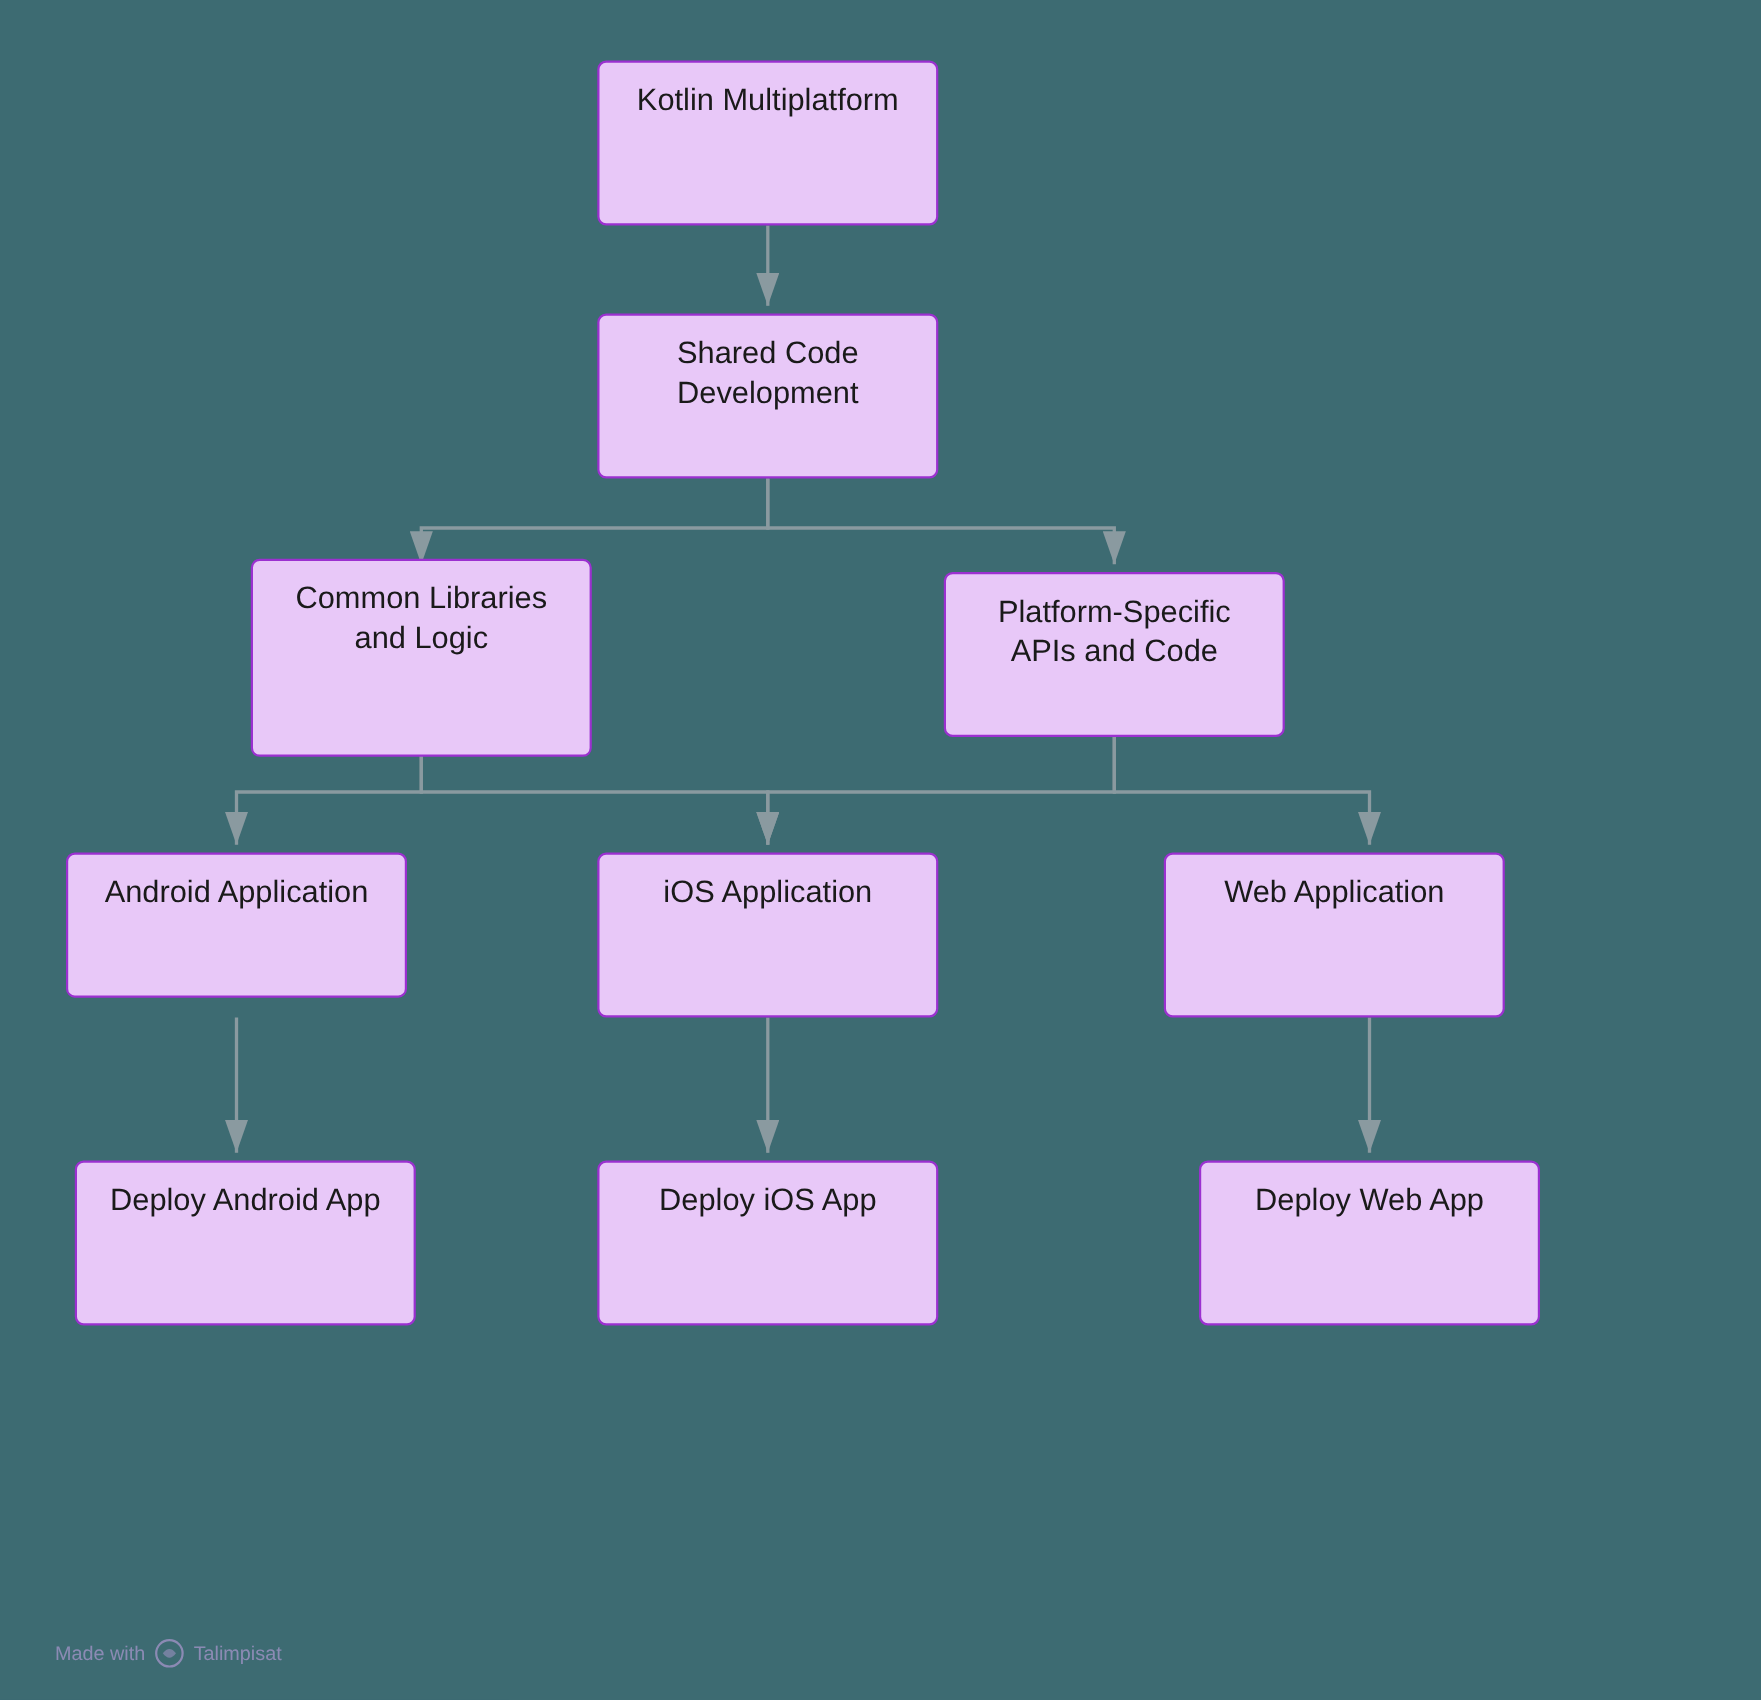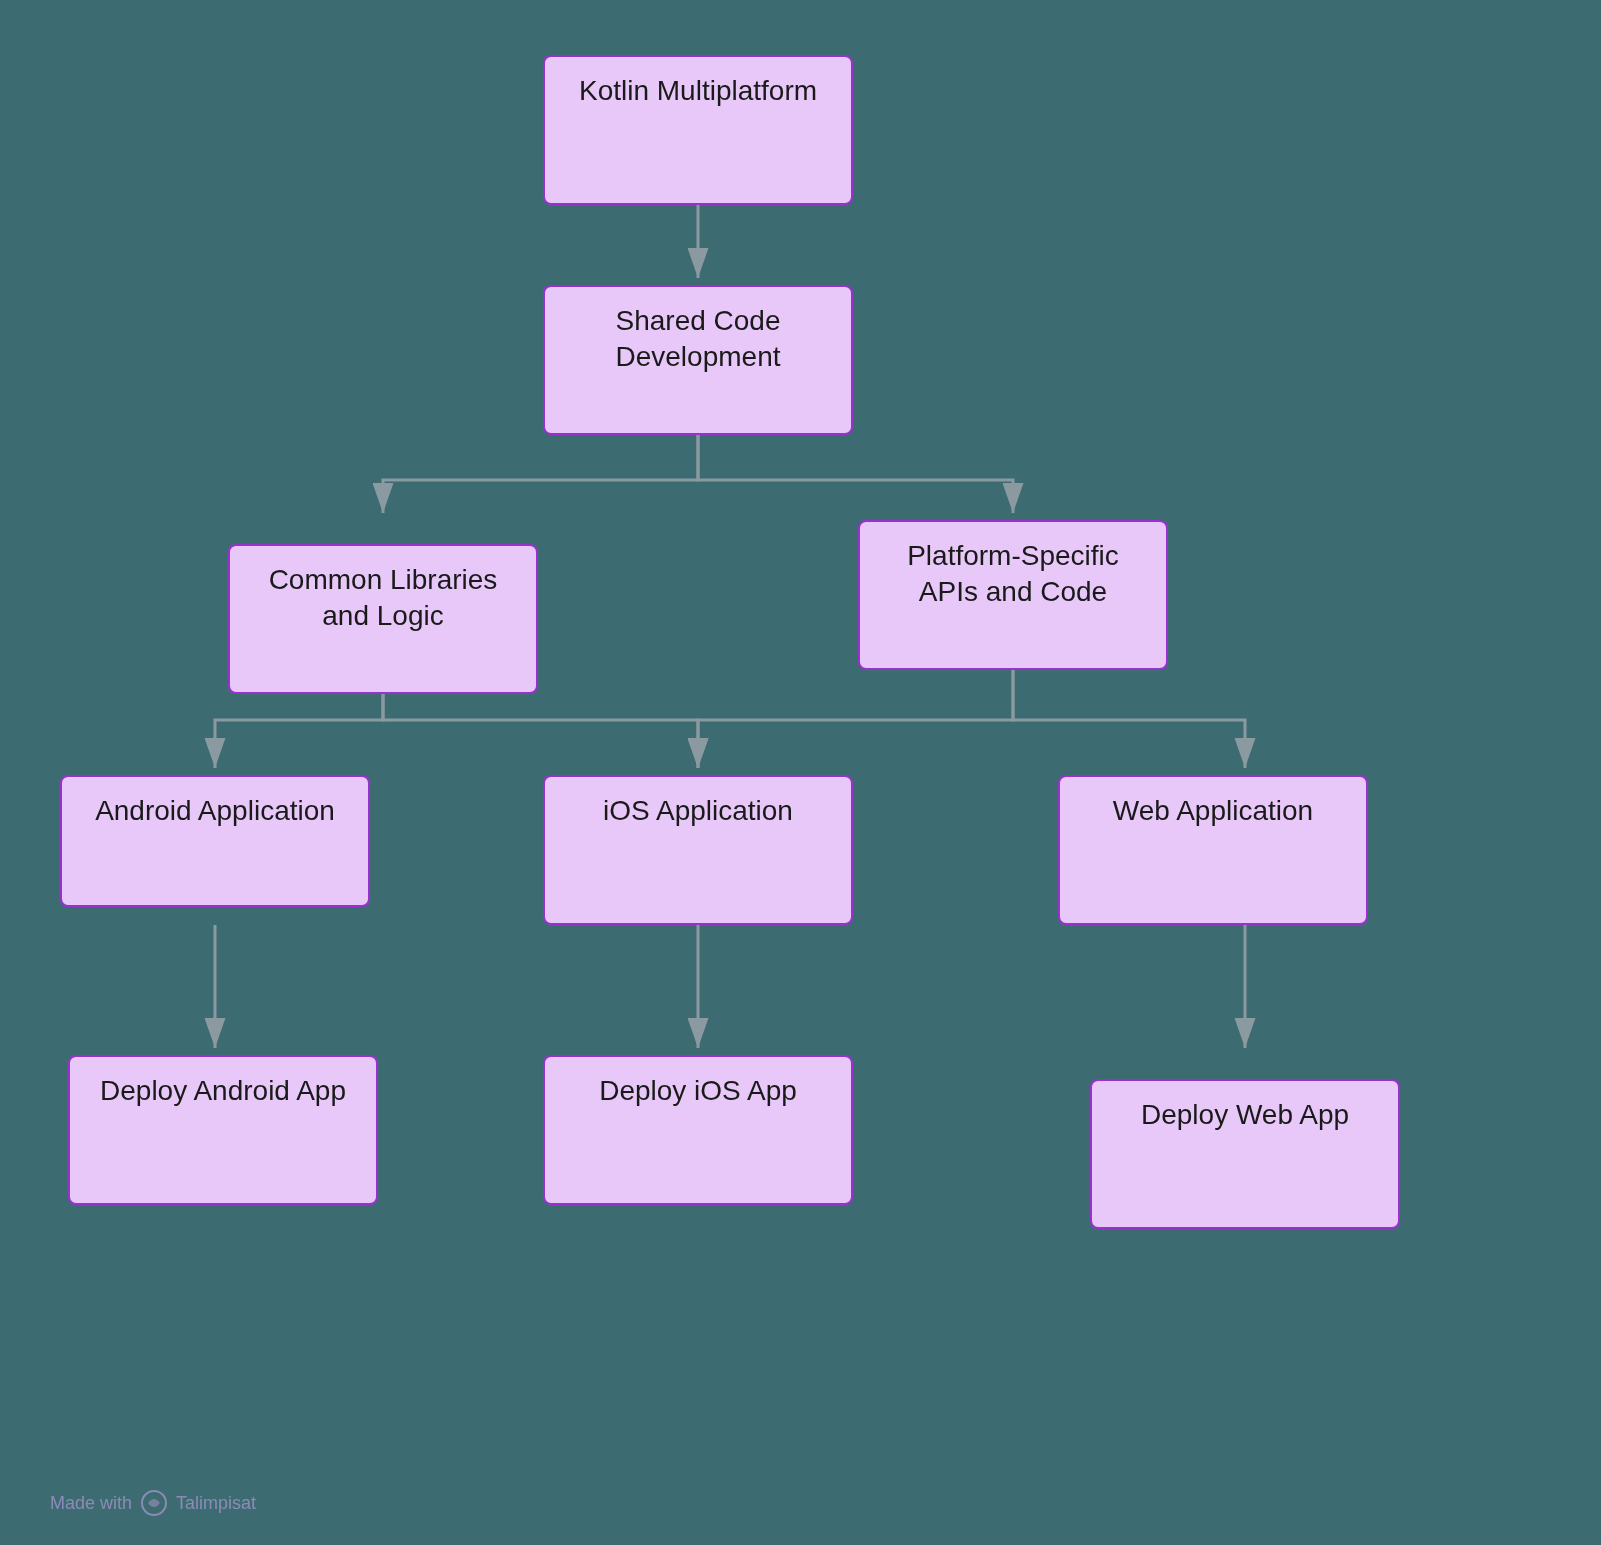--- a/index.html
+++ b/index.html
@@ -108,21 +108,21 @@
   </svg>
 
   <div class="node" style="left: 543px; top: 55px; width: 310px; height: 150px;">
     <span>Kotlin Multiplatform</span>
   </div>
 
   <div class="node" style="left: 543px; top: 285px; width: 310px; height: 150px;">
     <span>Shared Code Development</span>
   </div>
 
-  <div class="node" style="left: 228px; top: 544px; width: 310px; height: 150px;">
+  <div class="node" style="left: 228px; top: 508px; width: 310px; height: 180px;">
     <span>Common Libraries and Logic</span>
   </div>
 
   <div class="node" style="left: 858px; top: 520px; width: 310px; height: 150px;">
     <span>Platform-Specific APIs and Code</span>
   </div>
 
   <div class="node" style="left: 60px; top: 775px; width: 310px; height: 132px;">
     <span>Android Application</span>
   </div>
@@ -136,21 +136,21 @@
   </div>
 
   <div class="node" style="left: 68px; top: 1055px; width: 310px; height: 150px;">
     <span>Deploy Android App</span>
   </div>
 
   <div class="node" style="left: 543px; top: 1055px; width: 310px; height: 150px;">
     <span>Deploy iOS App</span>
   </div>
 
-  <div class="node" style="left: 1090px; top: 1055px; width: 310px; height: 150px; margin-top: 24px;">
+  <div class="node" style="left: 1090px; top: 1055px; width: 310px; height: 150px;">
     <span>Deploy Web App</span>
   </div>
 
   <div class="watermark">
     <span>Made with</span>
     <svg class="watermark-logo" viewBox="0 0 28 28" fill="none">
       <circle cx="14" cy="14" r="12" stroke="#c0a0e0" stroke-width="2" fill="none"></circle>
       <path d="M8 14 Q14 6 20 14 Q14 22 8 14Z" fill="#c0a0e0" opacity="0.7"></path>
     </svg>
     <span>Talimpisat</span>

